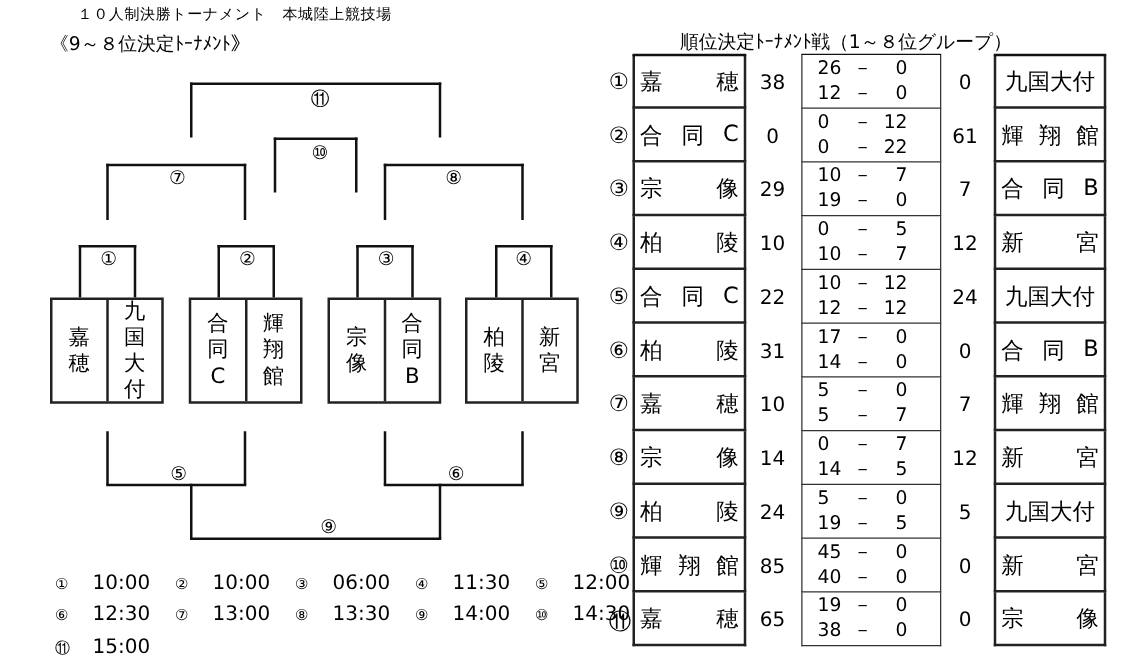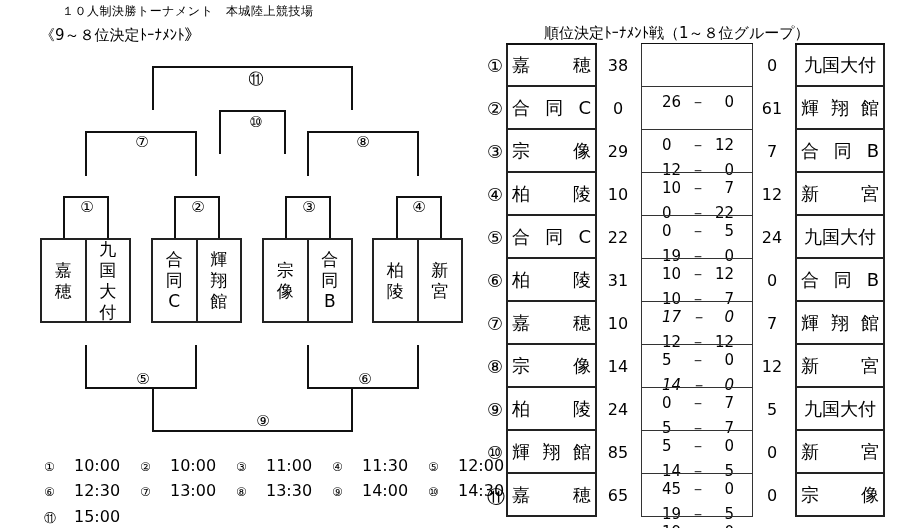--- a/index.html
+++ b/index.html
@@ -32,21 +32,21 @@
   .res-row { position:absolute; left:487px; width:400px; height:43px; }
   .res-num { position:absolute; left:0; top:11px; font-size:18px; width:20px; }
   .lbox, .rbox { position:absolute; top:0; height:43px; border-left:2px solid #222; border-right:2px solid #222; box-sizing:border-box;
                  display:flex; align-items:center; justify-content:space-between; padding:0 4px; font-size:18px; }
   .lbox { left:19px; width:91px; }
   .rbox { left:308px; width:90px; }
   .ltot, .rtot { position:absolute; top:12px; font-size:16px; width:30px; text-align:center; }
   .ltot { left:116px; }
   .rtot { left:270px; }
   .sbox { position:absolute; left:154px; width:112px; top:0; height:43px; border-left:1px solid #333; border-right:1px solid #333; box-sizing:border-box; }
-  .sline { display:flex; justify-content:center; font-size:15px; line-height:20px; padding:0 10px 0 12px;margin-top:48px; }
+  .sline { display:flex; justify-content:flex-start; font-size:15px; line-height:20px; padding:0 10px 0 12px; }
   .sline .a { width:26px; text-align:left; }
   .sline .d { width:20px; text-align:center; }
   .sline .b { width:26px; text-align:right; }
 </style>
 </head>
 <body>
 
 <div class="abs title1">１０人制決勝トーナメント　本城陸上競技場</div>
 <div class="abs title2">《9～８位決定ﾄｰﾅﾒﾝﾄ》</div>
 <div class="abs title-r">順位決定ﾄｰﾅﾒﾝﾄ戦（1～８位グループ）</div>
@@ -149,21 +149,21 @@
   <div class="hl" style="left:307px;top:387px;width:112px;"></div>
   <div class="mlabel" style="left:350px;top:370px;">⑥</div>
 
   <div class="vl" style="left:152px;top:387px;height:44px;"></div>
   <div class="vl" style="left:351px;top:387px;height:44px;"></div>
   <div class="hl" style="left:152px;top:430px;width:201px;"></div>
   <div class="mlabel" style="left:248px;top:412px;">⑨</div>
 </div>
 
 <div class="sched" style="top:456px;">
-  <span class="item"><span class="num">①</span><span>10:00</span></span><span class="item"><span class="num">②</span><span>10:00</span></span><span class="item"><span class="num">③</span><span>11:00</span></span><span class="item"><span class="num">④</span><span>11:30</span></span><span class="item"><span class="num">⑤</span><span>12:00</span></span>
+  <span class="item"><span class="num">①</span><span>10:00</span></span><span class="item"><span class="num">②</span><span>10:00</span></span><span class="item"><span class="num">③</span><span>06:00</span></span><span class="item"><span class="num">④</span><span>11:30</span></span><span class="item"><span class="num">⑤</span><span>12:00</span></span>
 </div>
 <div class="sched" style="top:481px;">
   <span class="item"><span class="num">⑥</span><span>12:30</span></span><span class="item"><span class="num">⑦</span><span>13:00</span></span><span class="item"><span class="num">⑧</span><span>13:30</span></span><span class="item"><span class="num">⑨</span><span>14:00</span></span><span class="item"><span class="num">⑩</span><span>14:30</span></span>
 </div>
 <div class="sched" style="top:507px;">
   <span class="item"><span class="num">⑪</span><span>15:00</span></span>
 </div>
 
 <div id="results">
     <div class="res-row" style="top: 44px;">
@@ -293,21 +293,21 @@
         <span>九国大付</span>
       </div>
     </div>
     <div class="res-row" style="top: 259px;">
       <div class="res-num">⑥</div>
       <div class="lbox" style="border-bottom: 2px solid rgb(34, 34, 34);">
         <span>柏</span>
         <span>陵</span>
       </div>
       <div class="ltot">31</div>
-      <div class="sbox" style="border-bottom: 1px solid rgb(51, 51, 51); font-style: italic;">
+      <div class="sbox" style="border-bottom: 1px solid rgb(51, 51, 51);">
         <div class="sline">
           <span class="a">17</span>
           <span class="d">－</span>
           <span class="b">0</span>
         </div>
         <div class="sline">
           <span class="a">14</span>
           <span class="d">－</span>
           <span class="b">0</span>
         </div>

